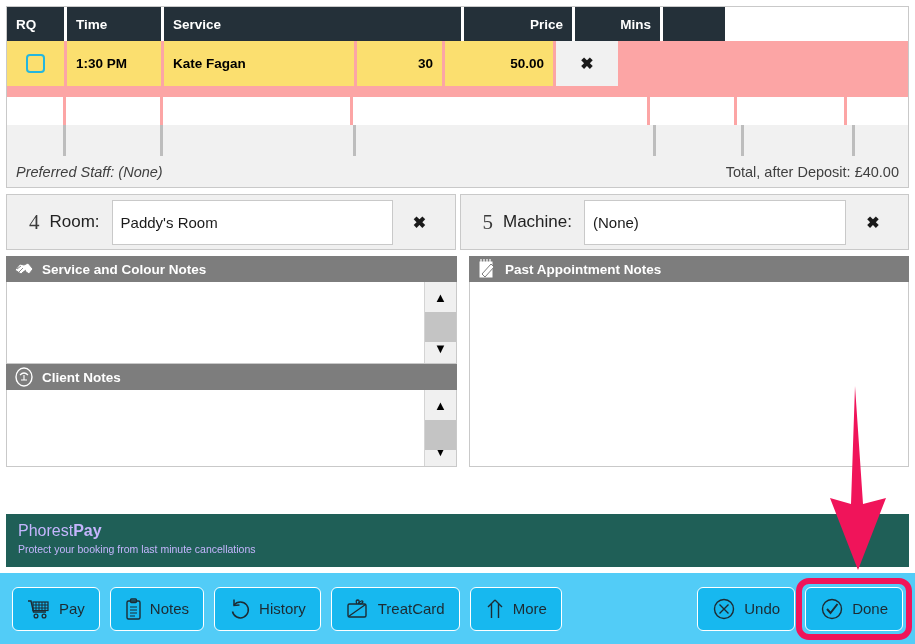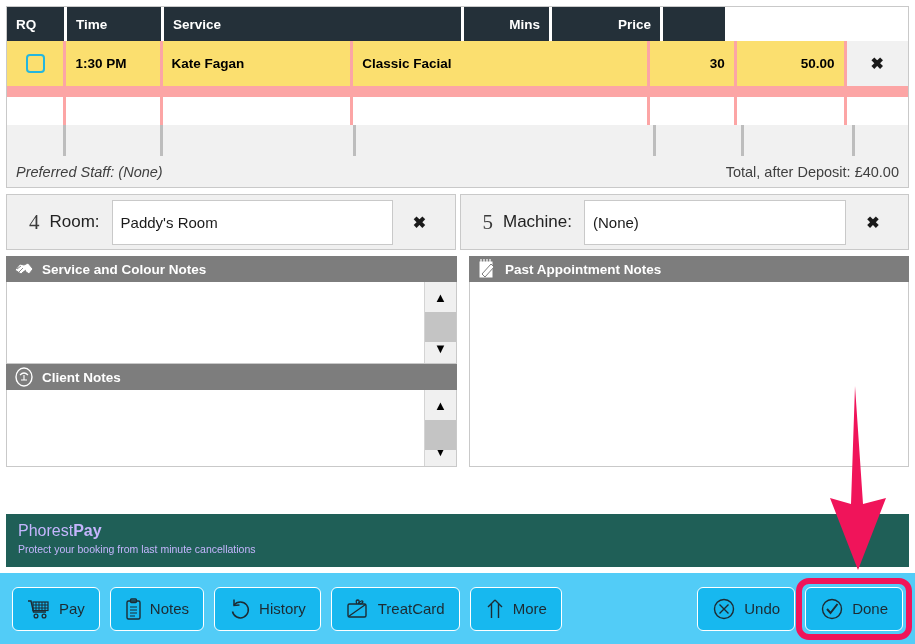--- a/index.html
+++ b/index.html
@@ -282,32 +282,31 @@
 </head>
 <body>
 
 <div class="app">
 
   <div class="table-wrap">
     <div class="thead">
       <div class="th col-rq">RQ</div>
       <div class="th col-time">Time</div>
       <div class="th col-service">Service</div>
+      <div class="th col-price right">Price</div>
       <div class="th col-mins right">Mins</div>
-      <div class="th col-price right">Price</div>
       <div class="th col-del"></div>
     </div>
 
     <div class="trow selected">
       <div class="td col-rq center">
         <span class="rq-check"></span>
       </div>
       <div class="td col-time">1:30 PM</div>
       <div class="td col-staff">Kate Fagan</div>
-      <div class="td col-service">Classic Facial</div>
       <div class="td col-mins right">30</div>
       <div class="td col-price right">50.00</div>
       <div class="td col-del center plain">
         <span class="delx">✖</span>
       </div>
     </div>
 
     <div class="trow empty">
       <div class="td col-rq"></div>
       <div class="td col-time"></div>

